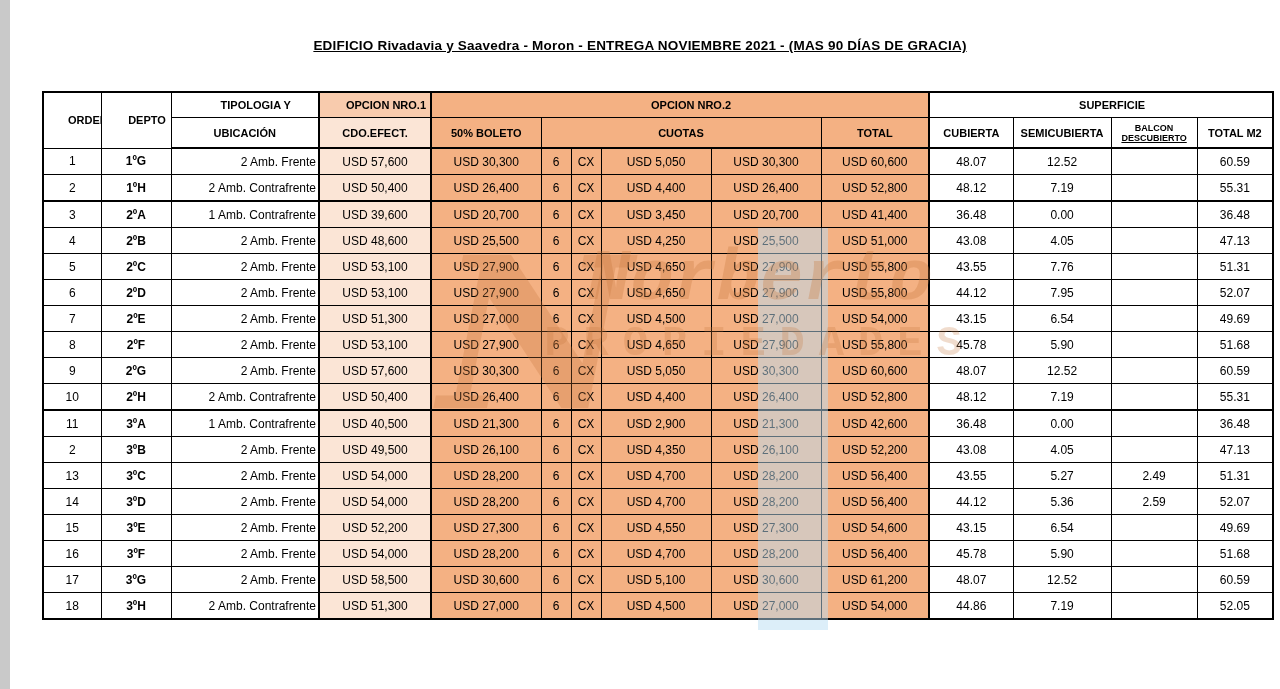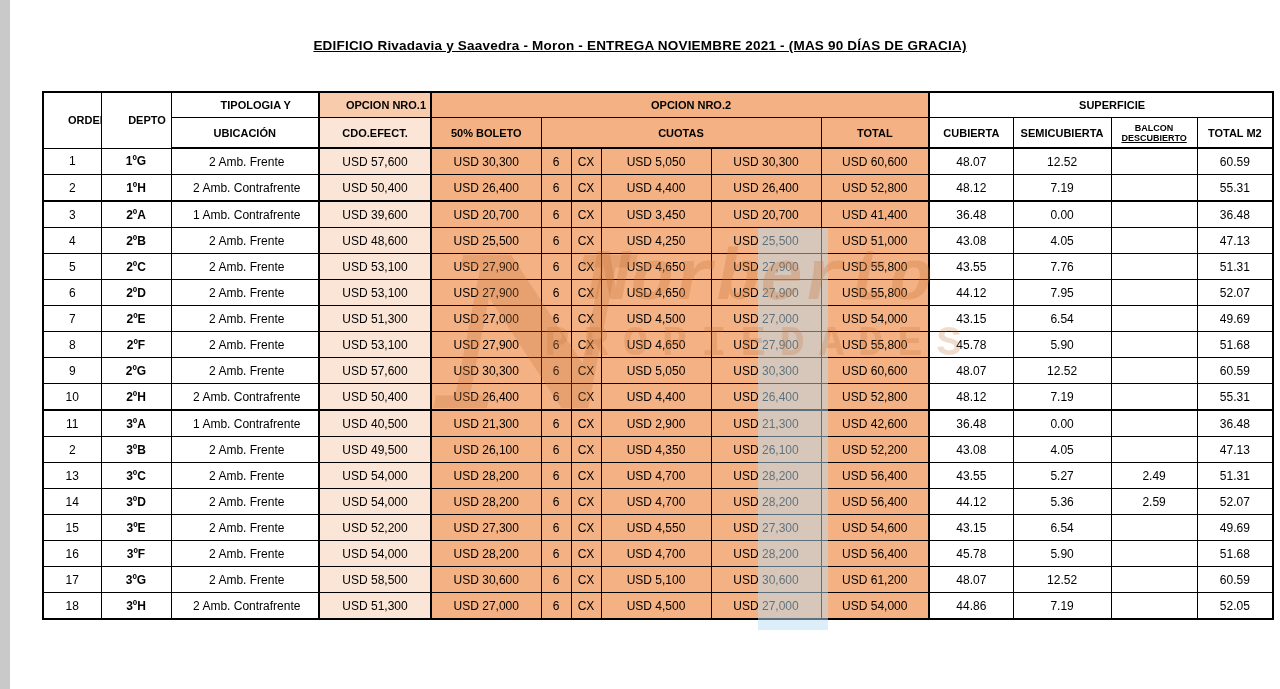--- a/index.html
+++ b/index.html
@@ -22,21 +22,21 @@
   .hr2 th{height:28px;border-bottom:2px solid #000;}
   .sheet tbody td{height:25px;}
   .sheet tbody tr.group-end td{border-bottom:2px solid #000;}
 
   .br2{border-right:2px solid #000 !important;}
 
   .o1h{background:#F8CBAD;}      
   .o1s{background:#FBE5D6;}      
   .o2 {background:#F4B183;}      
 
-  td.tip{text-align:center;padding-left:6px;}
+  td.tip{text-align:right;padding-left:6px;}
   td.depto{font-weight:bold;}
   th.balcon{font-size:9px;line-height:10px;padding-top:1px;}
   th.balcon .l2{text-decoration:underline;}
 
   
   .watermark{position:absolute;left:0;top:0;width:1280px;height:689px;
              pointer-events:none;z-index:5;}
   .wm-blue{position:absolute;left:758px;top:228px;width:70px;height:402px;
            background:rgba(186,222,243,.50);}
   .wm-mono{position:absolute;left:415px;top:215px;width:240px;height:260px;

